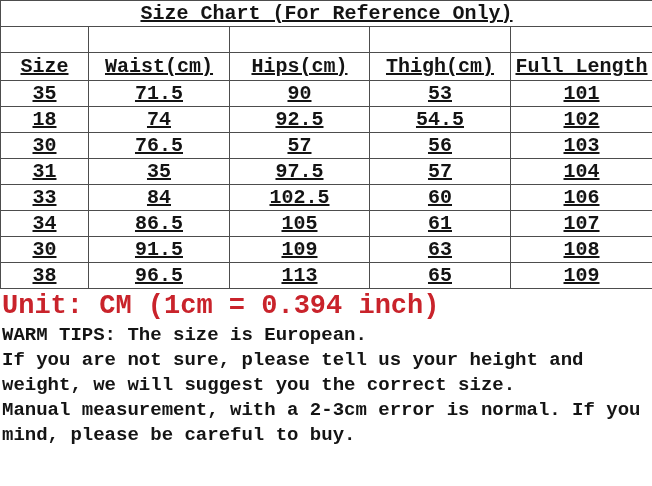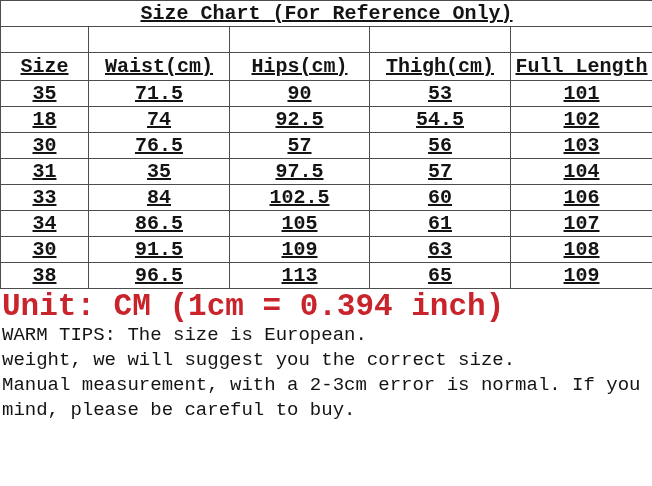--- a/index.html
+++ b/index.html
@@ -31,29 +31,29 @@
   .title-cell {
     font-size: 19px;
     height: 25px;
     white-space: pre;
   }
   .spacer-row td { height: 25px; }
   .header-row th { height: 27px; font-size: 20px; }
   .data-row td { height: 25px; }
   .unit-note {
     color: #c9232b;
-    font-size: 31px;
+    font-size: 27px;
     font-weight: 700;
     line-height: 33px;
     margin: 1px 0 0 2px;
     white-space: pre;
   }
   .note-line {
     font-size: 19px;
-    font-weight: 400;
+    font-weight: 700;
     line-height: 25px;
     margin-left: 2px;
     white-space: pre;
   }
 </style>
 </head>
 <body>
 
 <div class="sheet">
 
@@ -141,18 +141,19 @@
           <td>65</td>
           <td>109</td>
         </tr>
       </tbody>
   </table>
 
   <div class="unit-note" style="color: rgb(201, 35, 43);">Unit: CM (1cm = 0.394 inch)</div>
 
   <div class="notes">
     <div class="note-line">WARM TIPS: The size is European.</div>
+    <div class="note-line">If you are not sure, please tell us your height and</div>
     <div class="note-line">weight, we will suggest you the correct size.</div>
     <div class="note-line">Manual measurement, with a 2-3cm error is normal. If you</div>
     <div class="note-line">mind, please be careful to buy.</div>
   </div>
 
 </div>
 
 </body></html>

